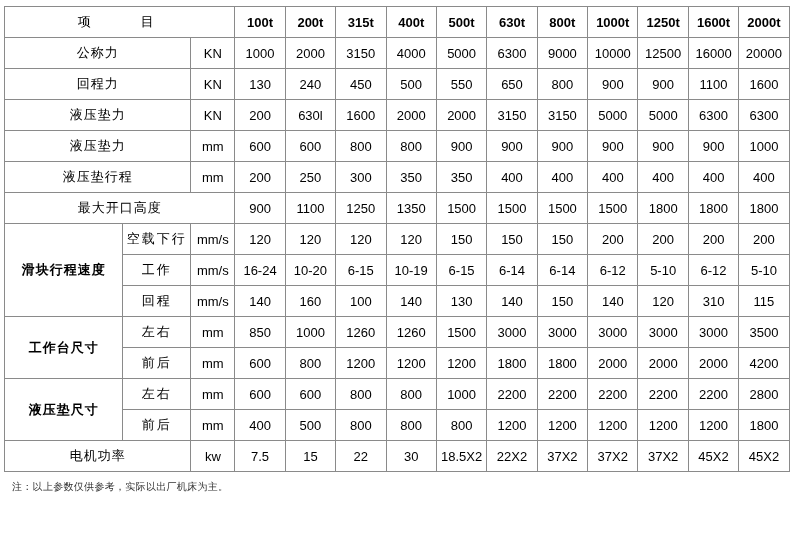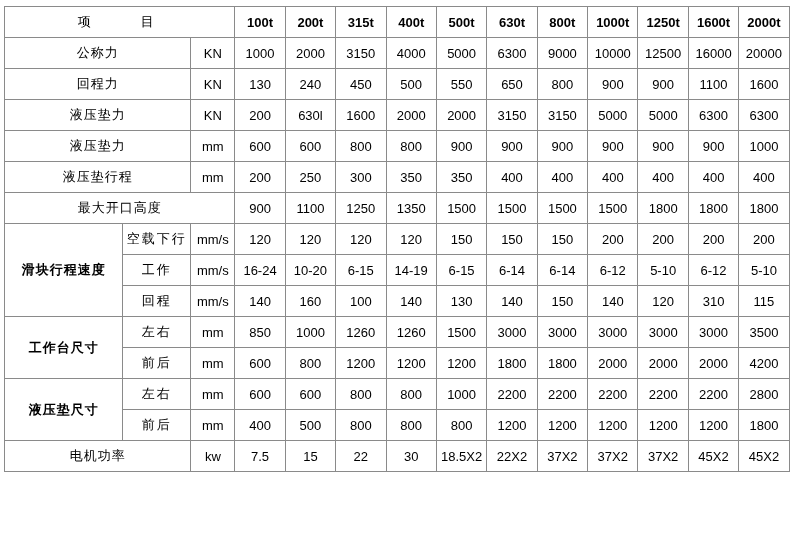--- a/index.html
+++ b/index.html
@@ -217,21 +217,21 @@
         <td>200</td>
         <td>200</td>
         <td>200</td>
       </tr>
       <tr>
         <td class="sublabel">工作</td>
         <td class="unit">mm/s</td>
         <td>16-24</td>
         <td>10-20</td>
         <td>6-15</td>
-        <td>14-19</td>
+        <td>10-19</td>
         <td>6-15</td>
         <td>6-14</td>
         <td>6-14</td>
         <td>6-12</td>
         <td>5-10</td>
         <td>6-12</td>
         <td>5-10</td>
       </tr>
       <tr>
         <td class="sublabel">回程</td>
@@ -324,13 +324,14 @@
         <td>22X2</td>
         <td>37X2</td>
         <td>37X2</td>
         <td>37X2</td>
         <td>45X2</td>
         <td>45X2</td>
       </tr>
     </tbody>
   </table>
 
+  <div class="note">注：以上参数仅供参考，实际以出厂机床为主。</div>
 </div>
 
 </body></html>

